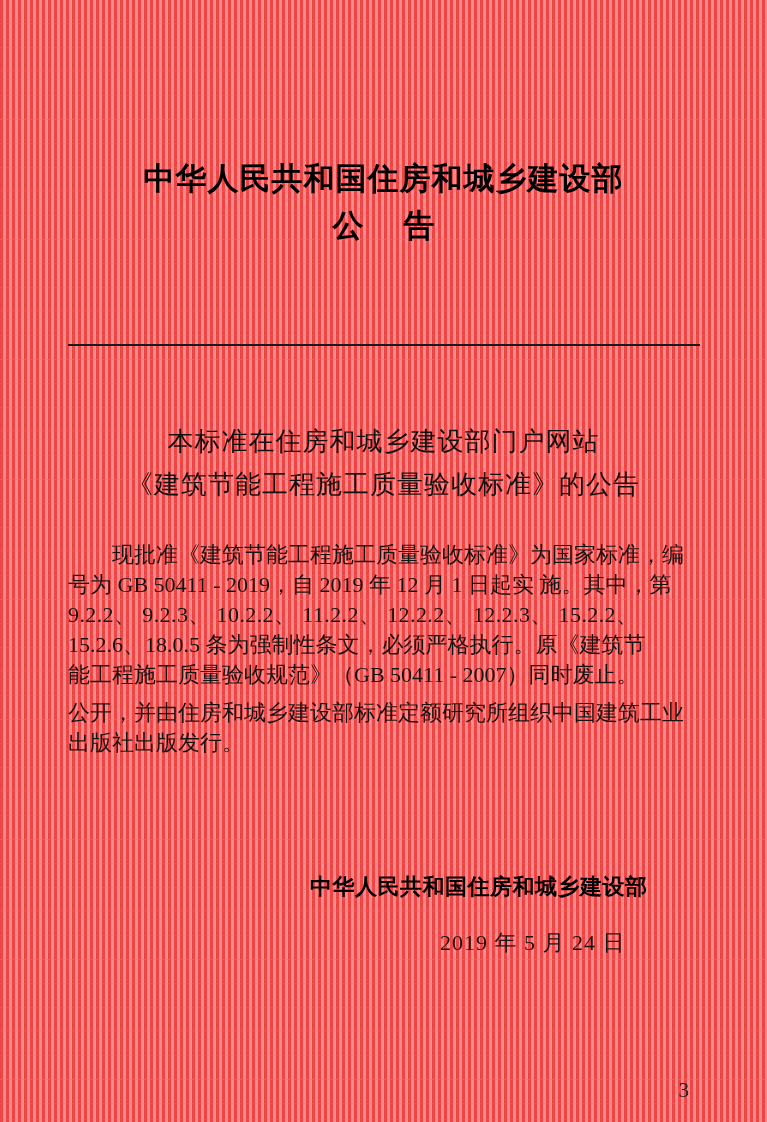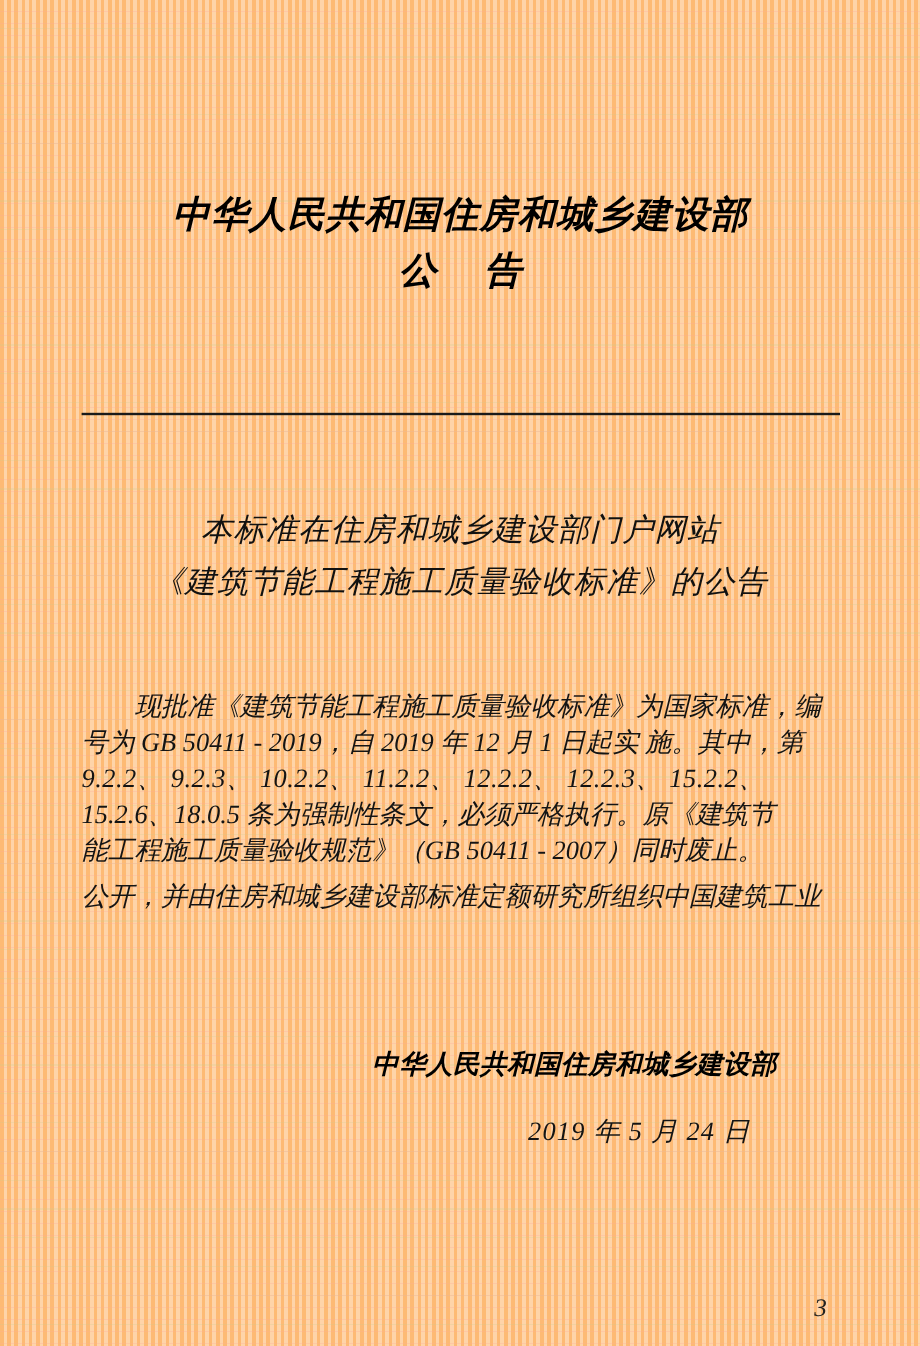--- a/index.html
+++ b/index.html
@@ -4,25 +4,24 @@
 <style>
   html, body {
     margin: 0;
     padding: 0;
     background: #ffffff;
   }
   #page {
     position: relative;
     width: 767px;
     height: 1122px;
-    background: #fdba74;
+    background: #ef4444;
     overflow: hidden;
     font-family: "Liberation Serif", "DejaVu Serif", serif;
     color: #121212;
-    font-style: italic;
   }
   
   #scan-noise {
     position: absolute;
     inset: 0;
     pointer-events: none;
     opacity: 0.40;
     background-image:
       repeating-linear-gradient(
         to bottom,
@@ -107,21 +106,21 @@
     top: 540px;
     width: 634px;
   }
   .body-line {
     font-size: 22px;
     line-height: 30px;
     height: 30px;
     white-space: pre;
     color: #141414;
   }
-  .body-line.indent { text-indent: 44px; margin-top: 34px; }
+  .body-line.indent { text-indent: 44px; }
   .body-line.spread {
     
     letter-spacing: 0.4px;
   }
   .para-gap { height: 8px; }
 
   #signature-block {
     position: absolute;
     left: 0;
     top: 872px;
@@ -175,20 +174,21 @@
 
       <div class="body-line indent">现批准《建筑节能工程施工质量验收标准》为国家标准，编</div>
       <div class="body-line">号为 GB 50411 - 2019，自 2019 年 12 月 1 日起实 施。其中，第</div>
       <div class="body-line spread">9.2.2、 9.2.3、 10.2.2、 11.2.2、 12.2.2、 12.2.3、 15.2.2、</div>
       <div class="body-line">15.2.6、18.0.5 条为强制性条文，必须严格执行。原《建筑节</div>
       <div class="body-line">能工程施工质量验收规范》（GB 50411 - 2007）同时废止。</div>
 
       <div class="para-gap"></div>
 
       <div class="body-line">公开，并由住房和城乡建设部标准定额研究所组织中国建筑工业</div>
+      <div class="body-line">出版社出版发行。</div>
 
     </div>
 
     <div id="signature-block">
       <div id="signer-name">中华人民共和国住房和城乡建设部</div>
       <div id="signer-date">2019 年 5 月 24 日</div>
     </div>
 
     <div id="page-number">3</div>
 

